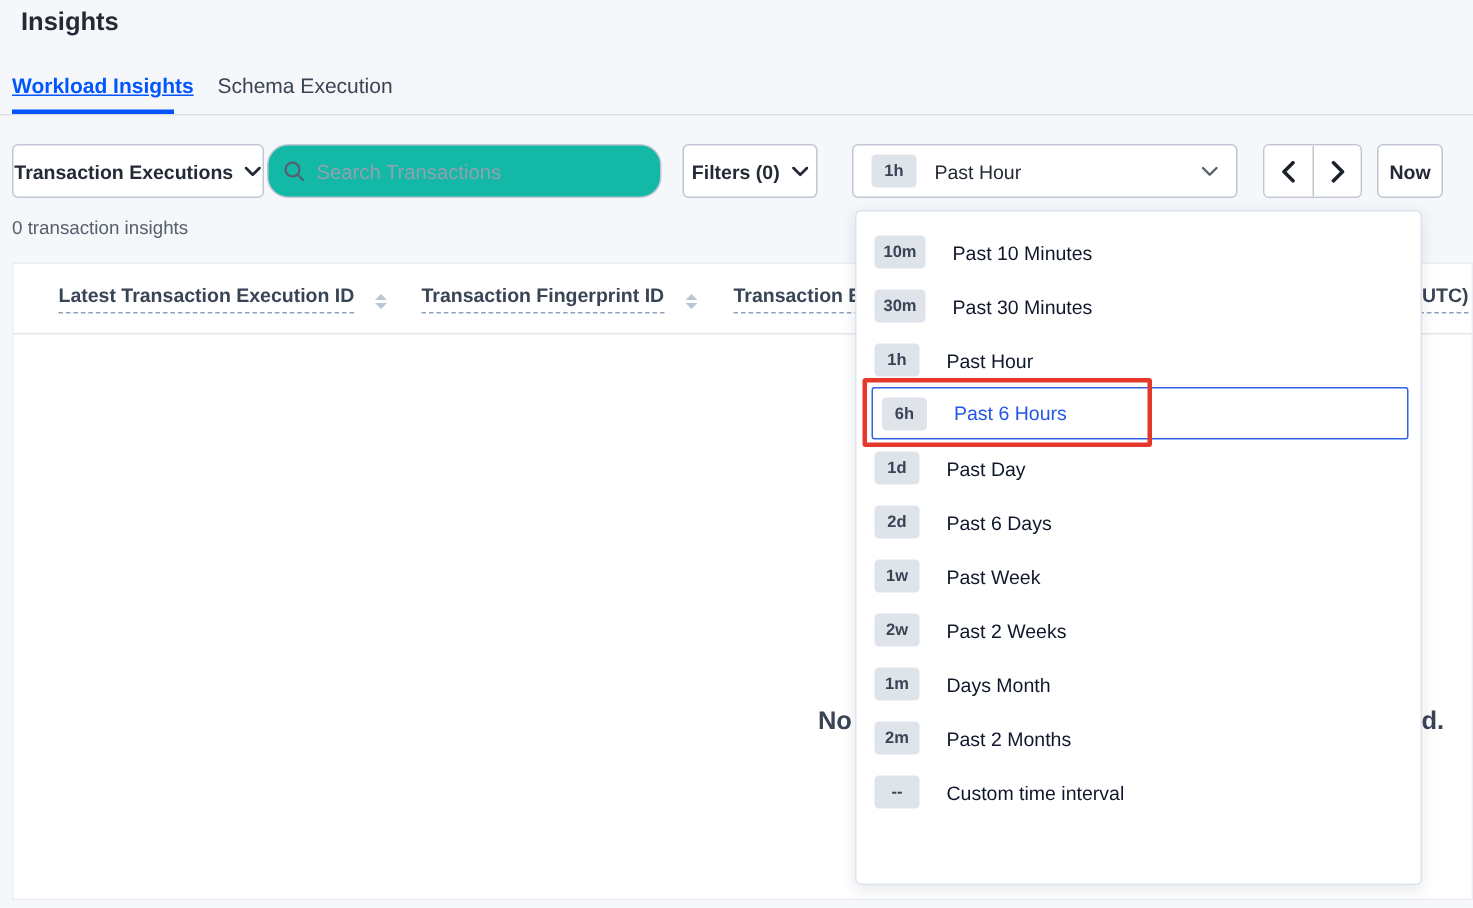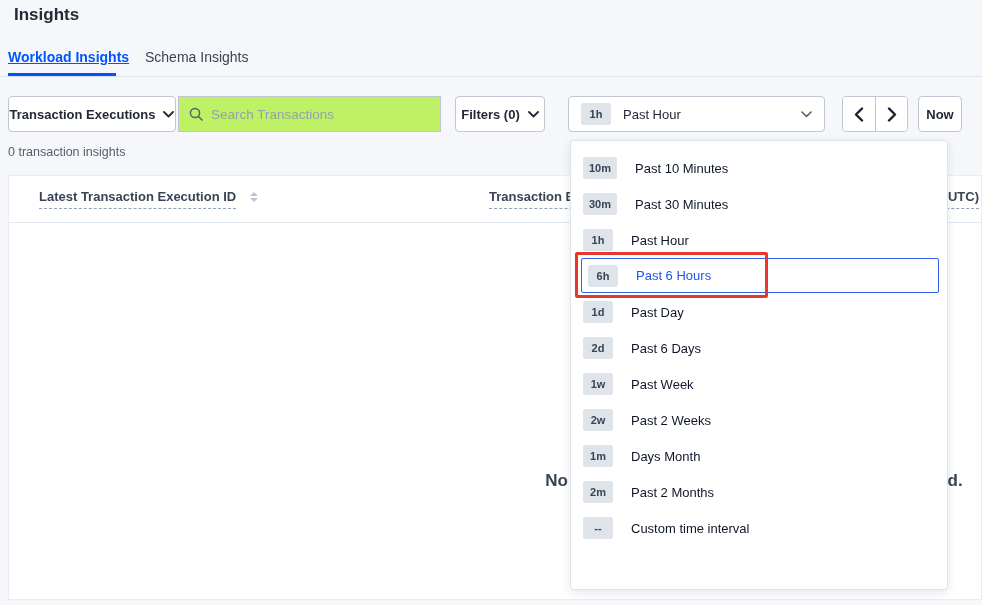--- a/index.html
+++ b/index.html
@@ -18,22 +18,22 @@
   .tab-divider { position:absolute; left:0; top:76px; width:982px; height:1px; background:#dde2e9; }
 
   
   .btn { position:absolute; top:96px; height:36px; background:#fff; border:1px solid #c0c6d2; border-radius:4px;
          display:flex; align-items:center; justify-content:center; font-size:13px; font-weight:bold; color:#242a35; cursor:pointer; }
   .btn .chev { margin-left:8px; display:inline-flex; }
   .type-btn { left:8px; width:168px; }
   .filters-btn { left:455px; width:90px; }
   .now-btn { left:918px; width:44px; }
 
-  .search-box { position:absolute; left:178px; top:96px; width:263px; height:36px; background:#bef264;
-                border:1px solid #c0c6d2; border-radius:0; display:flex; align-items:center; padding:0 10px; }
+  .search-box { position:absolute; left:178px; top:96px; width:263px; height:36px; background:#14b8a6;
+                border:1px solid #c0c6d2; border-radius:14px; display:flex; align-items:center; padding:0 10px; }
   .search-box input { border:none; outline:none; flex:1; font-size:13.5px; margin-left:8px;
                       font-family:"Liberation Sans", sans-serif; color:#394455; background:transparent; }
   .search-box input::placeholder { color:#93a0af; }
 
   .time-btn { left:568px; width:257px; justify-content:flex-start; padding:0 12px; font-weight:400; }
   .time-btn .chev { margin-left:auto; }
 
   .arrow-group { position:absolute; left:842px; top:96px; height:36px; display:flex; background:#fff;
                  border:1px solid #c0c6d2; border-radius:4px; overflow:hidden; }
   .arrow-btn { width:32px; display:flex; align-items:center; justify-content:center; cursor:pointer; background:#fff; }
@@ -41,21 +41,21 @@
 
   .badge { display:inline-flex; align-items:center; justify-content:center; min-width:30px; height:22px;
            padding:0 6px; background:#dfe3ea; border-radius:3px; font-size:11px; font-weight:bold; color:#394455; }
   .time-btn .badge { margin-right:12px; }
 
   .summary { position:absolute; left:8px; top:145px; font-size:12.5px; color:#56606e; }
 
   
   .card { position:absolute; left:8px; top:175px; width:974px; height:425px; background:#fff; border:1px solid #e9edf3; }
   .thead { position:absolute; left:0; top:0; width:100%; height:47px; border-bottom:1px solid #e4e8ee; }
-  .hcell { position:absolute; top:13px; display:flex; align-items:flex-start; white-space:nowrap; }
+  .hcell { position:absolute; top:13px; display:flex; align-items:center; white-space:nowrap; }
   .hcell .htext { font-size:13px; font-weight:bold; color:#394455; padding-bottom:4px; border-bottom:1px dashed #90a2b8; }
   .hcol1 { left:30px; } .hcol2 { left:272px; } .hcol3 { left:480px; } .hcol4 { right:2px; }
   .sort { display:inline-flex; flex-direction:column; gap:2px; margin-left:14px; margin-top:3px; }
   .sort i { display:block; width:0; height:0; border-left:4px solid transparent; border-right:4px solid transparent; }
   .sort .up { border-bottom:4px solid #bcc5d3; }
   .sort .down { border-top:4px solid #bcc5d3; }
 
   .empty-msg { position:absolute; left:754px; top:471px; transform:translateX(-50%); white-space:nowrap;
                font-size:17px; font-weight:bold; color:#394455; z-index:1; }
 
@@ -75,21 +75,21 @@
   svg { display:block; }
 </style>
 </head>
 <body>
 
 <div class="page">
 
   <div class="page-title">Insights</div>
 
   <div class="tab tab-active">Workload Insights</div>
-  <div class="tab tab-inactive">Schema Insights</div>
+  <div class="tab tab-inactive">Schema Execution</div>
   <div class="tab-underline"></div>
   <div class="tab-divider"></div>
 
   <div class="btn type-btn">
     <span>Transaction Executions</span>
     <span class="chev">
       <svg width="11" height="7" viewBox="0 0 11 7">
           <polyline points="1,1 5.5,5.5 10,1" fill="none" stroke="#242a35" stroke-width="1.8" stroke-linecap="round" stroke-linejoin="round"></polyline>
         </svg>
     </span>
@@ -147,20 +147,27 @@
 
   <div class="card">
     <div class="thead">
       <div class="hcell hcol1">
         <span class="htext">Latest Transaction Execution ID</span>
         <span class="sort">
             <i class="up"></i>
             <i class="down"></i>
           </span>
       </div>
+      <div class="hcell hcol2">
+        <span class="htext">Transaction Fingerprint ID</span>
+        <span class="sort">
+            <i class="up"></i>
+            <i class="down"></i>
+          </span>
+      </div>
       <div class="hcell hcol3">
         <span class="htext">Transaction Execution</span>
         <span class="sort">
             <i class="up"></i>
             <i class="down"></i>
           </span>
       </div>
       <div class="hcell hcol4">
         <span class="htext">Start Time (UTC)</span>
       </div>

